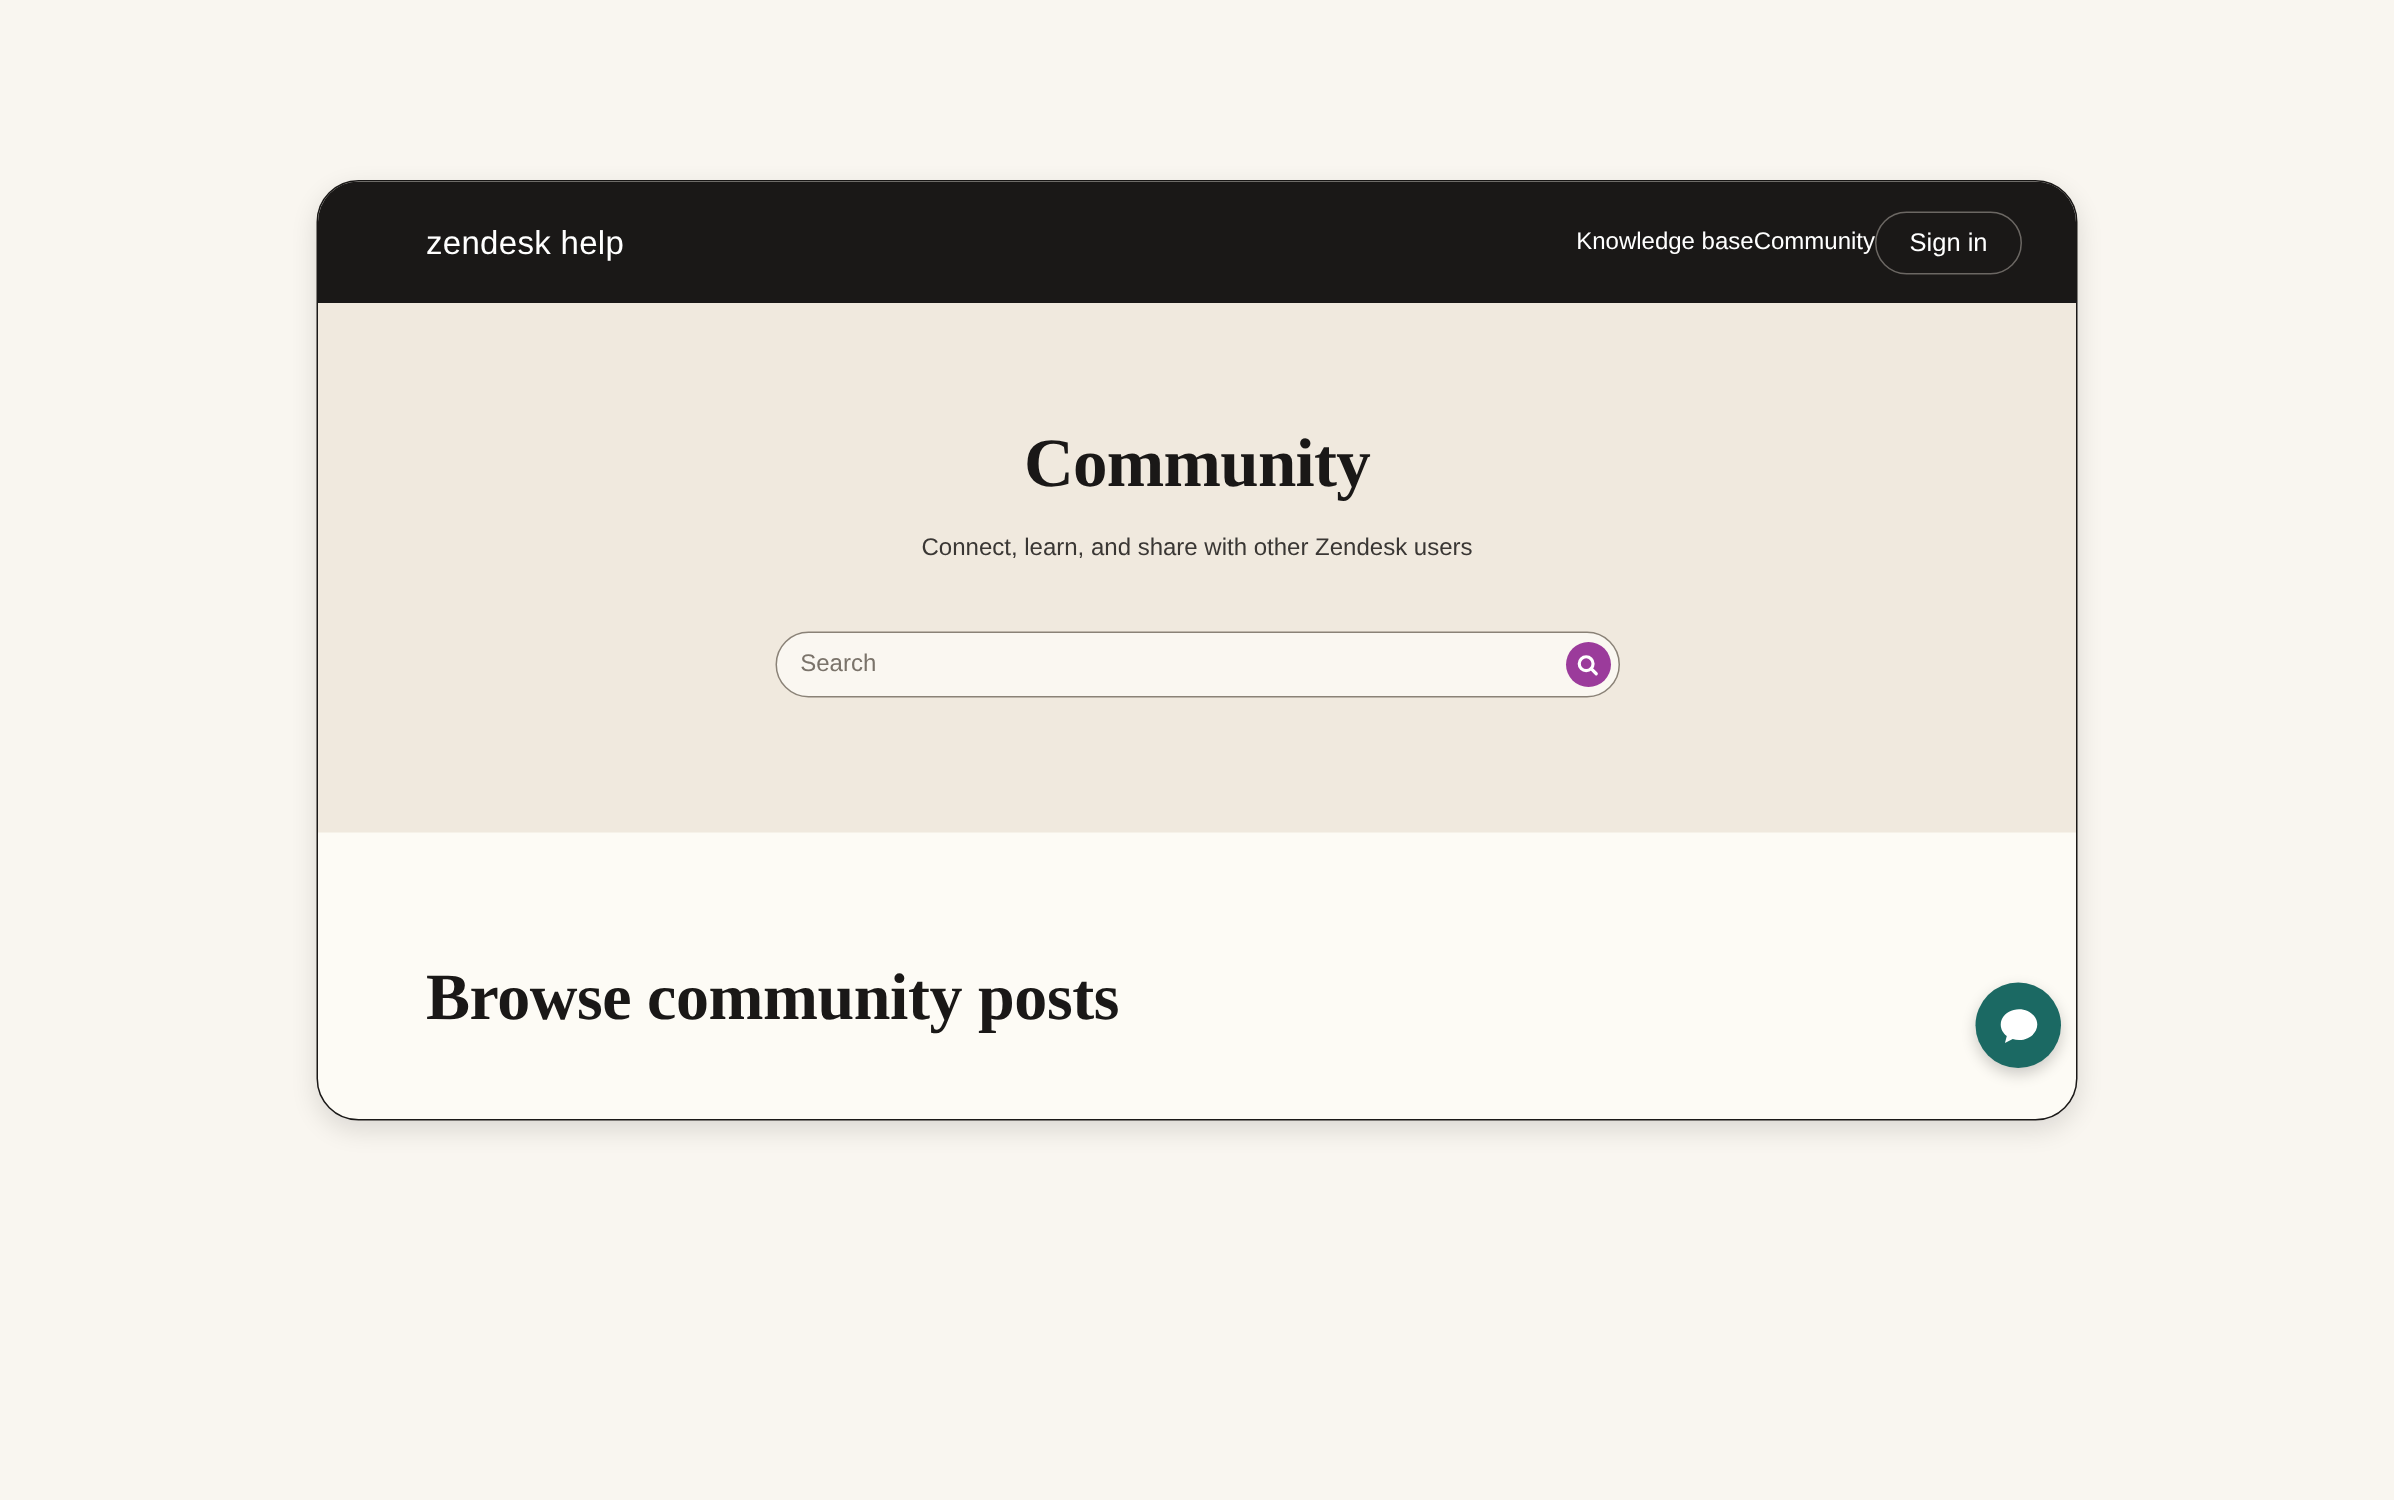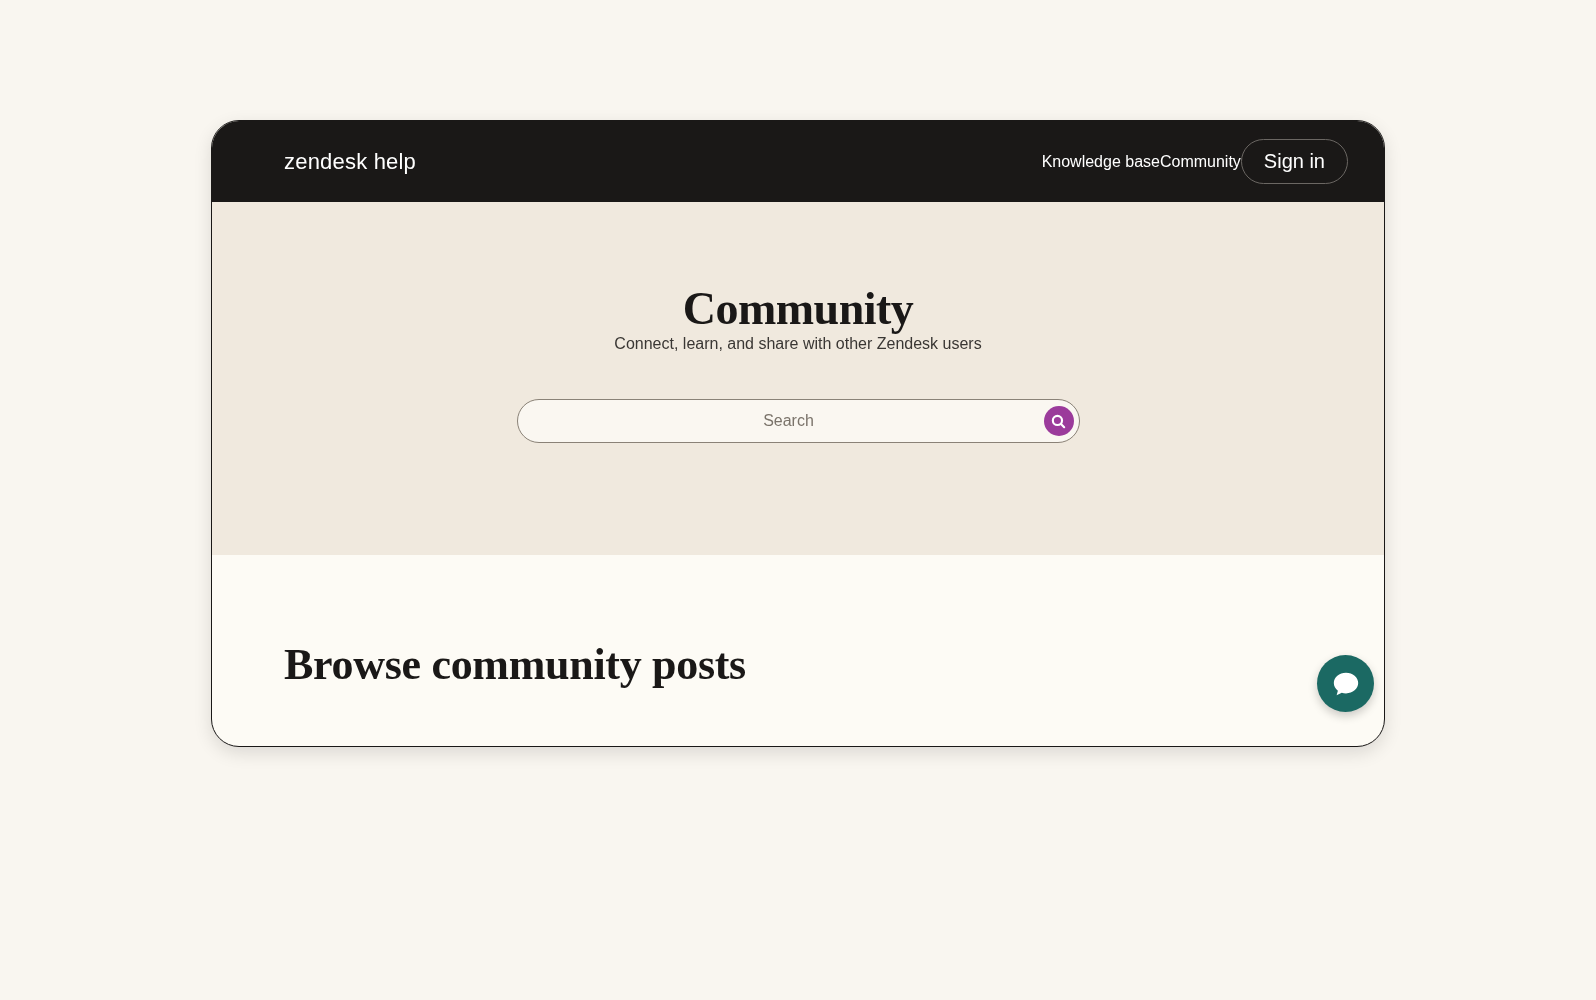--- a/index.html
+++ b/index.html
@@ -46,21 +46,21 @@
       align-items: center;
     }
     .nav-link {
       color: #ffffff;
       font-size: 16px;
       font-weight: 500;
       cursor: pointer;
     }
     .signin-btn {
       color: #ffffff;
-      font-size: 20px;
+      font-size: 17px;
       font-weight: 500;
       border: 1.5px solid #6b6763;
       border-radius: 999px;
       padding: 10px 22px;
       cursor: pointer;
       background: transparent;
     }
     .hero {
       background: #f0e9de;
       height: 353px;
@@ -72,20 +72,21 @@
     .hero-title {
       font-family: Georgia, 'Times New Roman', serif;
       font-weight: 700;
       font-size: 46px;
       color: #1a1817;
       letter-spacing: -0.5px;
     }
     .hero-subtitle {
       font-size: 16px;
       color: #3a3734;
+      margin-top: 22px;
       font-weight: 500;
     }
     .search-wrap {
       margin-top: 46px;
       width: 563px;
       height: 44px;
       border: 1px solid #8a8277;
       border-radius: 999px;
       background: #faf7f1;
       display: flex;
@@ -93,21 +94,20 @@
       padding: 0 5px 0 16px;
       position: relative;
     }
     .search-input {
       flex: 1;
       border: none;
       background: transparent;
       font-size: 16px;
       color: #3a3734;
       outline: none;
-      text-align: center;
     }
     .search-input::placeholder {
       color: #7a736a;
     }
     .search-btn {
       width: 30px;
       height: 30px;
       border-radius: 50%;
       background: #9b3b9b;
       border: none;

